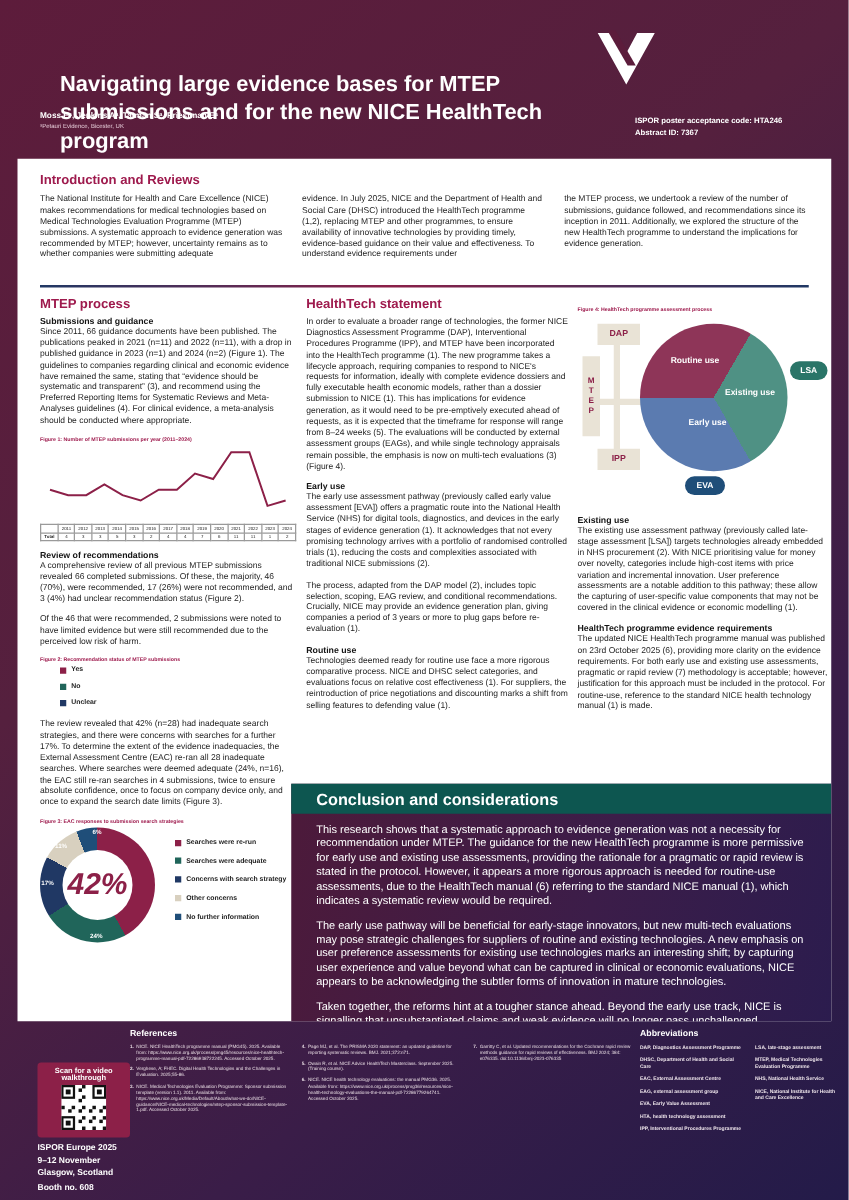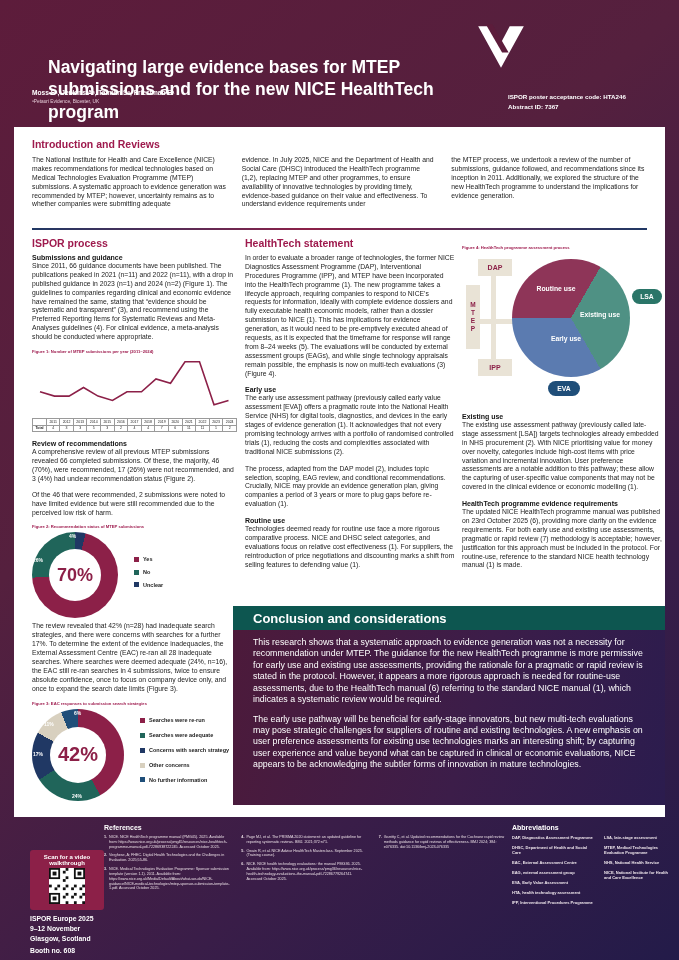--- a/index.html
+++ b/index.html
@@ -38,42 +38,42 @@
   .donut-row{display:flex;align-items:center;margin:2px 0 4px;}
   .donut{position:relative;border-radius:50%;flex:none;}
   .d86{width:86px;height:86px;}
   .d92{width:92px;height:92px;}
   .hole{position:absolute;inset:0;margin:auto;background:#fff;border-radius:50%;
     display:flex;align-items:center;justify-content:center;}
   .d86 .hole{width:52px;height:52px;}
   .d92 .hole{width:56px;height:56px;}
   .c-lb{font-weight:bold;color:#8c2048;}
   .d86 .c-lb{font-size:18px;}
-  .d92 .c-lb{font-size:20px;}
+  .d92 .c-lb{font-size:24px;font-style:italic;}
   .slice-lb{position:absolute;font-size:5px;font-weight:bold;color:#fff;}
   .legend{margin-left:16px;}
   .lg-item{display:flex;align-items:flex-start;margin-bottom:6px;font-size:5.5px;
     font-weight:bold;color:#222;line-height:1.25;}
   .leg3 .lg-item{margin-bottom:8px;}
   .sw{width:5px;height:5px;margin:0.5px 4px 0 0;flex:none;}
   
   .fig4{position:relative;width:200px;height:152px;margin:3px 0 6px;}
   .f4-box{position:absolute;background:#e9e3d6;color:#8c2048;font-size:7px;font-weight:bold;
     display:flex;align-items:center;justify-content:center;}
   .f4-conn{position:absolute;background:#e9e3d6;}
   .f4-mtep{position:absolute;left:4px;top:32px;width:14px;height:64px;background:#e9e3d6;
     color:#8c2048;font-size:6.5px;font-weight:bold;display:flex;align-items:center;justify-content:center;
     writing-mode:vertical-lr;text-orientation:upright;letter-spacing:1px;}
   .f4-circle{position:absolute;left:50px;top:6px;width:118px;height:118px;border-radius:50%;
     background:conic-gradient(from 0deg,#8e3558 0deg 30deg,#4f9184 30deg 150deg,#5b7bb0 150deg 270deg,#8e3558 270deg 360deg);}
   .f4-lab{position:absolute;color:#fff;font-size:6.8px;font-weight:bold;text-align:center;line-height:1.15;}
   .f4-tag{position:absolute;color:#fff;font-size:6.8px;font-weight:bold;display:flex;
     align-items:center;justify-content:center;border-radius:8px;}
   
-  .conclusion{position:absolute;left:219px;top:479px;width:432px;height:199px;
+  .conclusion{position:absolute;left:219px;top:500px;width:432px;height:199px;
     background:linear-gradient(105deg,#4d1a3a 0%,#3c1d49 55%,#2b1c4e 100%);}
   .conc-h{height:24px;background:#0d5650;color:#fff;font-size:13px;font-weight:bold;
     display:flex;align-items:center;padding-left:20px;}
   .conc-b{padding:7px 20px 0;color:#fff;font-size:8.8px;line-height:1.3;}
   .conc-b p{margin:0 0 8px;}
   
   .scan{left:30px;top:850px;width:74px;height:60px;background:#8c2048;border-radius:3px;
     color:#fff;font-size:6px;font-weight:bold;text-align:center;padding-top:4px;box-sizing:border-box;}
   .scan svg{margin-top:2px;}
   .event{left:30px;top:914px;font-size:6.8px;font-weight:bold;color:#fff;line-height:1.5;}
@@ -117,21 +117,21 @@
 
     <h2 class="abs sec-h" style="left:18px;top:11px;">Introduction and Reviews</h2>
     <div class="abs intro-cols">
       <p class="col body-t">The National Institute for Health and Care Excellence (NICE) makes recommendations for medical technologies based on Medical Technologies Evaluation Programme (MTEP) submissions. A systematic approach to evidence generation was recommended by MTEP; however, uncertainty remains as to whether companies were submitting adequate</p>
       <p class="col body-t">evidence. In July 2025, NICE and the Department of Health and Social Care (DHSC) introduced the HealthTech programme (1,2), replacing MTEP and other programmes, to ensure availability of innovative technologies by providing timely, evidence-based guidance on their value and effectiveness. To understand evidence requirements under</p>
       <p class="col body-t">the MTEP process, we undertook a review of the number of submissions, guidance followed, and recommendations since its inception in 2011. Additionally, we explored the structure of the new HealthTech programme to understand the implications for evidence generation.</p>
     </div>
     <div class="abs divider"></div>
 
     <div class="abs col1">
-      <h2 class="sec-h">ISPOR process</h2>
+      <h2 class="sec-h">MTEP process</h2>
       <div class="sub-h" style="margin-top:0;">Submissions and guidance</div>
       <p class="body-t">Since 2011, 66 guidance documents have been published. The publications peaked in 2021 (n=11) and 2022 (n=11), with a drop in published guidance in 2023 (n=1) and 2024 (n=2) (Figure 1). The guidelines to companies regarding clinical and economic evidence have remained the same, stating that “evidence should be systematic and transparent” (3), and recommend using the Preferred Reporting Items for Systematic Reviews and Meta-Analyses guidelines (4). For clinical evidence, a meta-analysis should be conducted where appropriate.</p>
 
       <div class="fig-cap">Figure 1: Number of MTEP submissions per year (2011–2024)</div>
       <svg width="205" height="56" viewBox="0 0 205 56">
         <polyline points="8.0,34.8 22.5,39.1 37.0,39.1 51.5,30.5 66.0,39.1 80.5,43.4 95.0,34.8 109.5,34.8 124.0,21.9 138.5,26.2 153.0,4.7 167.5,4.7 182.0,47.7 196.5,43.4" fill="none" stroke="#8c2048" stroke-width="1.6"></polyline>
       </svg>
       <table class="f1-table">
           <tbody>
             <tr>
@@ -170,27 +170,20 @@
             </tr>
           </tbody>
         </table>
 
       <div class="sub-h">Review of recommendations</div>
       <p class="body-t">A comprehensive review of all previous MTEP submissions revealed 66 completed submissions. Of these, the majority, 46 (70%), were recommended, 17 (26%) were not recommended, and 3 (4%) had unclear recommendation status (Figure 2).</p>
       <p class="body-t" style="margin-top:7px;">Of the 46 that were recommended, 2 submissions were noted to have limited evidence but were still recommended due to the perceived low risk of harm.</p>
 
       <div class="fig-cap">Figure 2: Recommendation status of MTEP submissions</div>
       <div class="donut-row">
-        <div class="donut d86" style="background: conic-gradient(from 14.4deg, rgb(140, 32, 72) 0deg, rgb(140, 32, 72) 252deg, rgb(32, 101, 90) 252deg, rgb(32, 101, 90) 345.6deg, rgb(32, 56, 100) 345.6deg, rgb(32, 56, 100) 360deg);">
-          <span class="slice-lb" style="left:37px;top:1px;">4%</span>
-          <span class="slice-lb" style="left:1px;top:25px;">26%</span>
-          <div class="hole">
-              <span class="c-lb">70%</span>
-            </div>
-        </div>
         <div class="legend">
             <div class="lg-item">
               <span class="sw" style="background:#8c2048"></span>
               <span>Yes</span>
             </div>
             <div class="lg-item">
               <span class="sw" style="background:#20655a"></span>
               <span>No</span>
             </div>
             <div class="lg-item">
@@ -270,20 +263,21 @@
       <p class="body-t">The existing use assessment pathway (previously called late-stage assessment [LSA]) targets technologies already embedded in NHS procurement (2). With NICE prioritising value for money over novelty, categories include high-cost items with price variation and incremental innovation. User preference assessments are a notable addition to this pathway; these allow the capturing of user-specific value components that may not be covered in the clinical evidence or economic modelling (1).</p>
       <div class="sub-h">HealthTech programme evidence requirements</div>
       <p class="body-t">The updated NICE HealthTech programme manual was published on 23rd October 2025 (6), providing more clarity on the evidence requirements. For both early use and existing use assessments, pragmatic or rapid review (7) methodology is acceptable; however, justification for this approach must be included in the protocol. For routine-use, reference to the standard NICE health technology manual (1) is made.</p>
     </div>
 
     <div class="conclusion">
       <div class="conc-h">Conclusion and considerations</div>
       <div class="conc-b">
         <p>This research shows that a systematic approach to evidence generation was not a necessity for recommendation under MTEP. The guidance for the new HealthTech programme is more permissive for early use and existing use assessments, providing the rationale for a pragmatic or rapid review is stated in the protocol. However, it appears a more rigorous approach is needed for routine-use assessments, due to the HealthTech manual (6) referring to the standard NICE manual (1), which indicates a systematic review would be required.</p>
         <p>The early use pathway will be beneficial for early-stage innovators, but new multi-tech evaluations may pose strategic challenges for suppliers of routine and existing technologies. A new emphasis on user preference assessments for existing use technologies marks an interesting shift; by capturing user experience and value beyond what can be captured in clinical or economic evaluations, NICE appears to be acknowledging the subtler forms of innovation in mature technologies.</p>
+        <p>Taken together, the reforms hint at a tougher stance ahead. Beyond the early use track, NICE is signalling that unsubstantiated claims and weak evidence will no longer pass unchallenged.</p>
       </div>
     </div>
   </div>
 
   <div class="abs scan">
     <div>Scan for a video walkthrough</div>
     <svg width="36" height="36" viewBox="0 0 26 26">
         <rect width="26" height="26" fill="#fff"></rect>
         <g fill="#111">
           <rect x="0" y="0" width="8" height="8"></rect>

